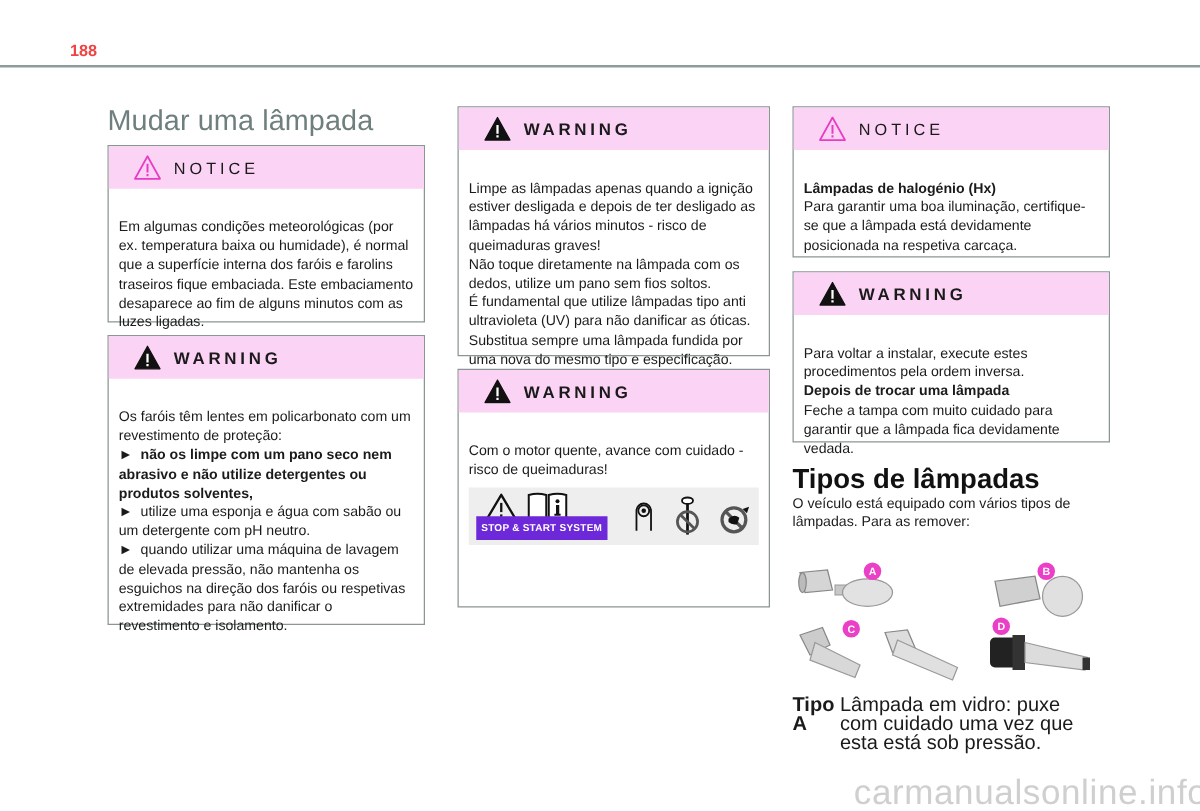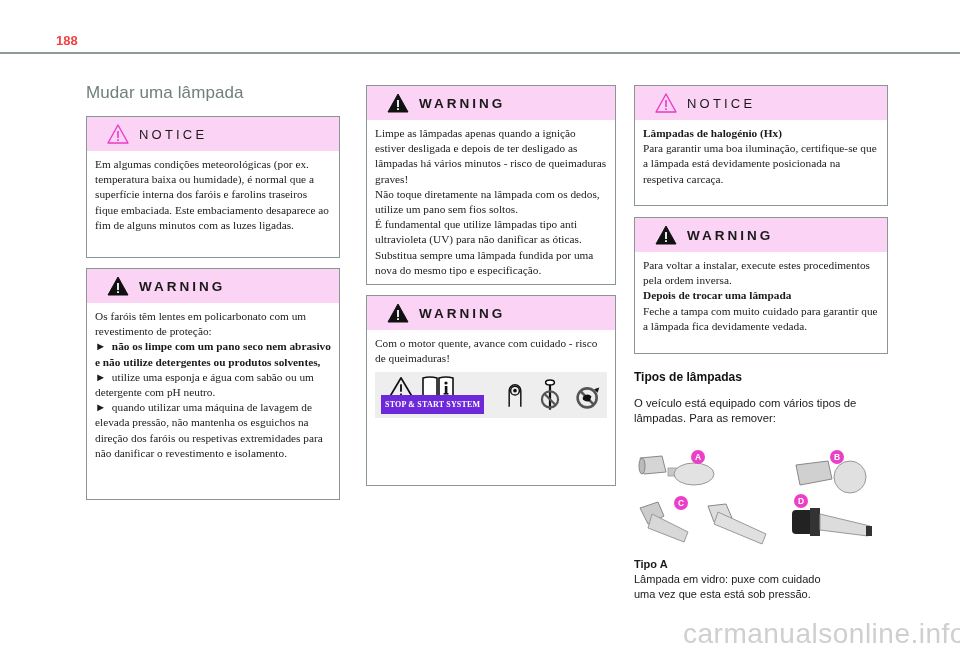--- a/index.html
+++ b/index.html
@@ -2,38 +2,38 @@
 <html><head>
 <meta charset="utf-8">
 <style>
   * { box-sizing: border-box; margin: 0; padding: 0; }
   html, body { width: 960px; height: 649px; background: #ffffff; overflow: hidden; }
   body { position: relative; font-family: "Liberation Sans", sans-serif; color: #1a1a1a; }
 
   .page-number { position: absolute; left: 56px; top: 33px; font-size: 13px; font-weight: bold; color: #ef4444; }
   .header-rule { position: absolute; left: 0; top: 52px; width: 960px; height: 2px; background: #8d9c9a; }
 
-  .page-title { position: absolute; left: 86px; top: 83px; font-size: 17px; font-weight: normal; color: #6f7f7d; letter-spacing: 0.1px; }
+  .page-title { position: absolute; left: 86px; top: 83px; font-size: 23px; font-weight: normal; color: #6f7f7d; letter-spacing: 0.1px; }
 
   .box { position: absolute; border: 1px solid #8a9694; background: #fff; }
   .box-head { background: #fbd3f5; height: 34px; display: flex; align-items: center; padding-left: 20px; }
   .box-head .label { margin-left: 10px; font-size: 13px; letter-spacing: 3.2px; color: #1a1a1a; }
   .box-head.warning .label { font-weight: bold; font-size: 13.5px; letter-spacing: 3px; }
-  .box-body { padding: 6px 8px 8px 8px; font-size: 11.3px; line-height: 15.2px; color: #1a1a1a; font-family: Liberation Serif, serif; }
+  .box-body { padding: 24px 8px 8px 8px; font-size: 11.3px; line-height: 15.2px; color: #1a1a1a; }
   .box-body p { margin: 0; }
   .box-body b { font-weight: bold; }
   .icon { display: inline-block; width: 22px; height: 20px; }
 
-  .section-title { position: absolute; left: 634px; top: 370px; font-size: 12px; font-weight: bold; color: #111; }
+  .section-title { position: absolute; left: 634px; top: 370px; font-size: 22px; font-weight: bold; color: #111; }
   .section-intro { position: absolute; left: 634px; top: 396px; width: 250px; font-size: 11.3px; line-height: 15.2px; }
 
   .bulb-figure { position: absolute; left: 634px; top: 448px; width: 250px; height: 100px; }
   .badge { position: absolute; width: 14px; height: 14px; border-radius: 50%; background: #ec3fc7; color: #fff; font-size: 8.5px; font-weight: bold; text-align: center; line-height: 14px; }
 
-  .type-row { position: absolute; left: 634px; top: 557px; font-size: 11px; line-height: 15.2px; display: flex; flex-direction: column; }
+  .type-row { position: absolute; left: 634px; top: 557px; font-size: 16px; line-height: 15.2px; display: flex; }
   .type-row .type-label { font-weight: bold; width: 38px; flex: none; }
   .type-row .type-desc { width: 210px; }
 
   .symbol-strip { margin-top: 6px; background: #eeeeee; height: 46px; position: relative; }
   .stop-start { position: absolute; left: 6px; bottom: 4px; background: #6d28d9; color: #fff; font-size: 8px; font-weight: bold; padding: 2px 4px; letter-spacing: 0.2px; }
 
   .watermark { position: absolute; left: 683px; top: 618px; font-size: 28px; color: #cfcfcf; letter-spacing: 0.5px; }
 </style>
 </head>
 <body>

